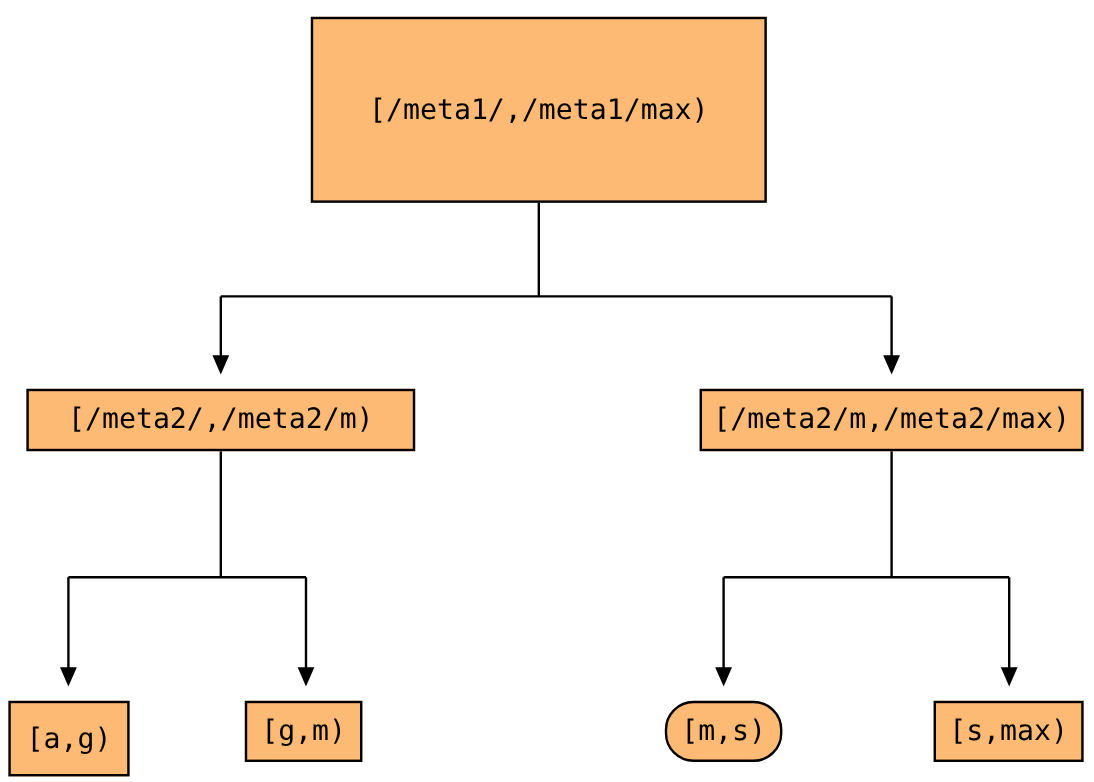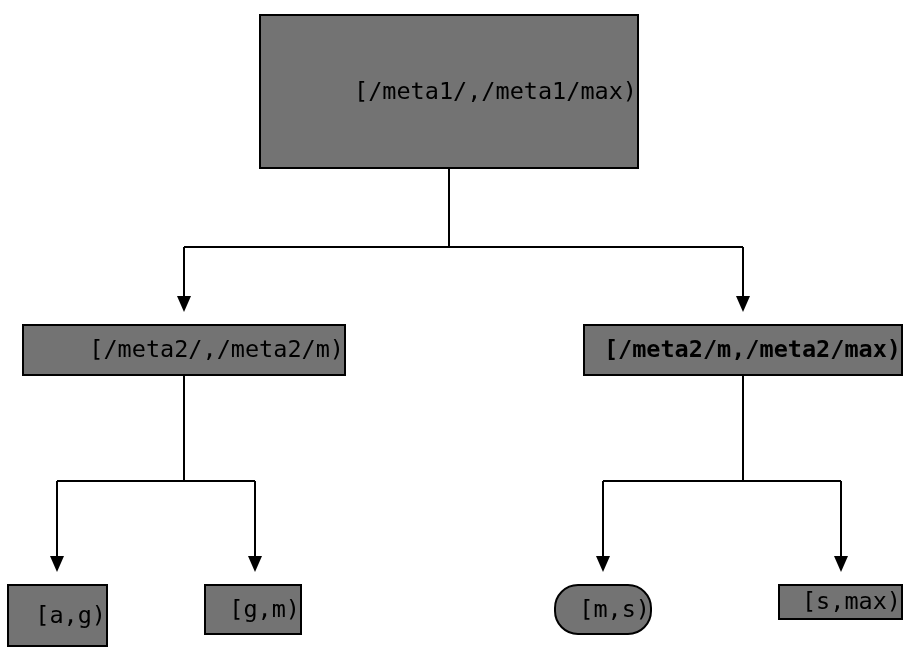--- a/index.html
+++ b/index.html
@@ -20,37 +20,37 @@
     left: 0;
     top: 0;
     width: 912px;
     height: 652px;
     z-index: 0;
   }
   .node {
     position: absolute;
     box-sizing: border-box;
     border: 2px solid #000000;
-    background: #737373;
+    background: #fdba74;
     color: #000000;
     display: flex;
     align-items: center;
-    justify-content: flex-end;
+    justify-content: center;
     font-size: 23.5px;
     line-height: 1;
     white-space: nowrap;
     z-index: 1;
   }
   .node-root   { left: 259px; top: 14px;  width: 380px; height: 155px; }
   .node-mid-l  { left: 22px;  top: 324px; width: 324px; height: 52px;  }
-  .node-mid-r  { left: 583px; top: 324px; width: 320px; height: 52px; font-weight: bold;  }
+  .node-mid-r  { left: 583px; top: 324px; width: 320px; height: 52px;  }
   .node-leaf-1 { left: 7px;   top: 584px; width: 101px; height: 63px;  }
   .node-leaf-2 { left: 204px; top: 584px; width: 98px; height: 51px;  }
   .node-leaf-3 { left: 554px; top: 584px; width: 98px;  height: 51px; border-radius: 24px;  }
-  .node-leaf-4 { left: 778px; top: 584px; width: 125px; height: 36px;  }
+  .node-leaf-4 { left: 778px; top: 584px; width: 125px; height: 51px;  }
 </style>
 </head>
 <body>
 
 <div class="canvas">
 
   <svg class="connectors" viewBox="0 0 912 652" xmlns="http://www.w3.org/2000/svg">
     <g stroke="#000000" stroke-width="2" fill="none">
 
       <path d="M449,169 V247"></path>

